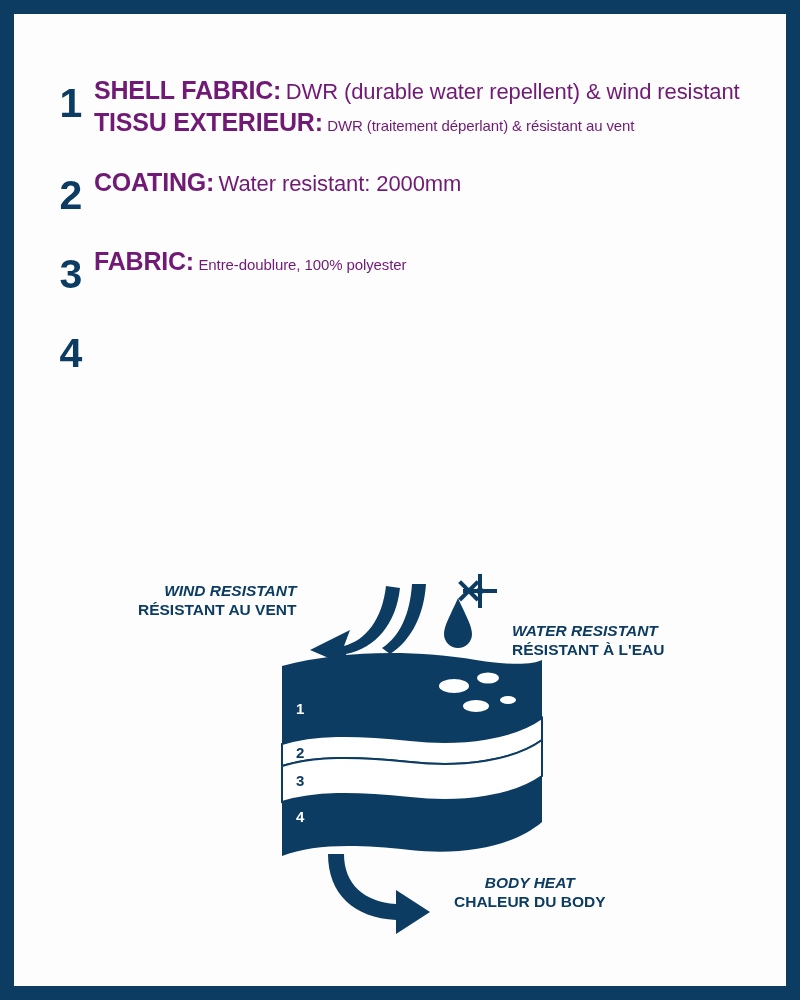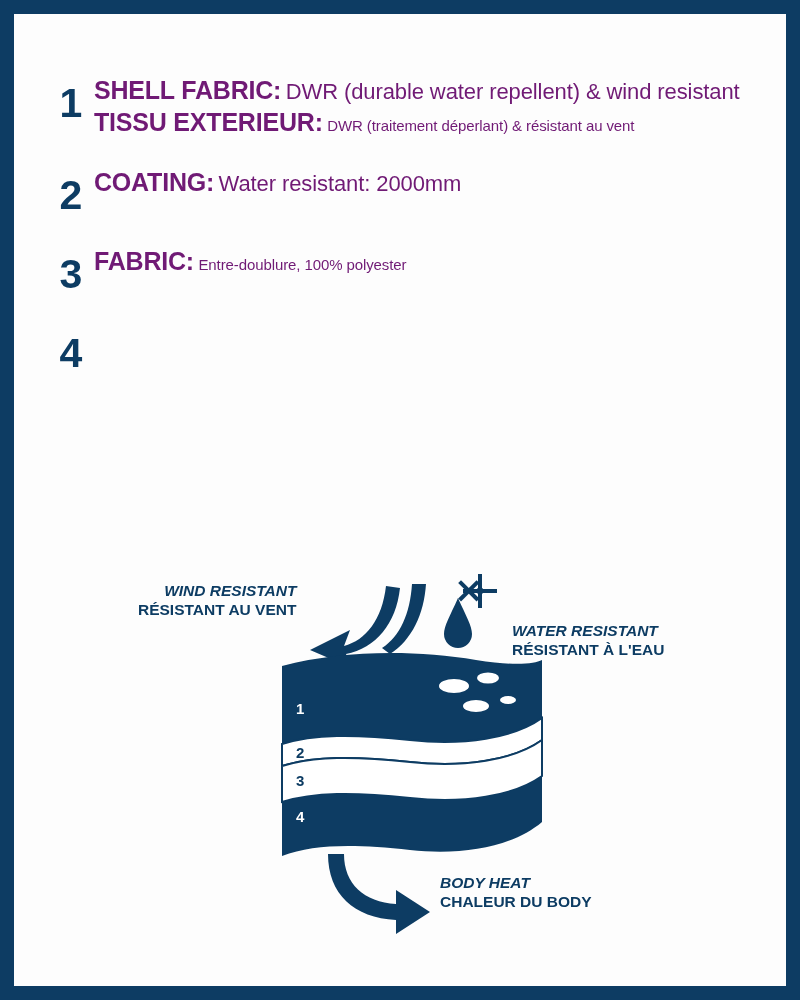--- a/index.html
+++ b/index.html
@@ -101,23 +101,23 @@
     left: 124px;
     top: 28px;
     text-align: right;
   }
   .callout.water {
     left: 498px;
     top: 68px;
     text-align: left;
   }
   .callout.heat {
-    left: 426px;
+    left: 440px;
     top: 320px;
-    text-align: left;
+    text-align: center;
   }
 </style>
 </head>
 <body>
 
 <div class="page">
   <div class="inner">
 
     <div class="spec-list">
 

